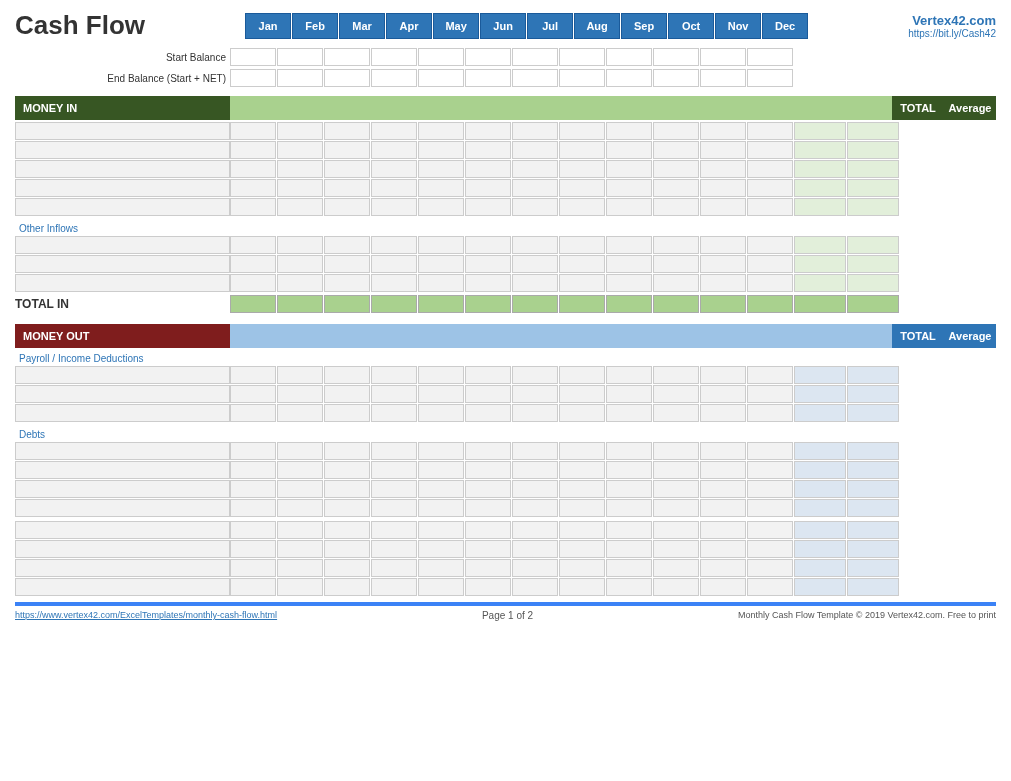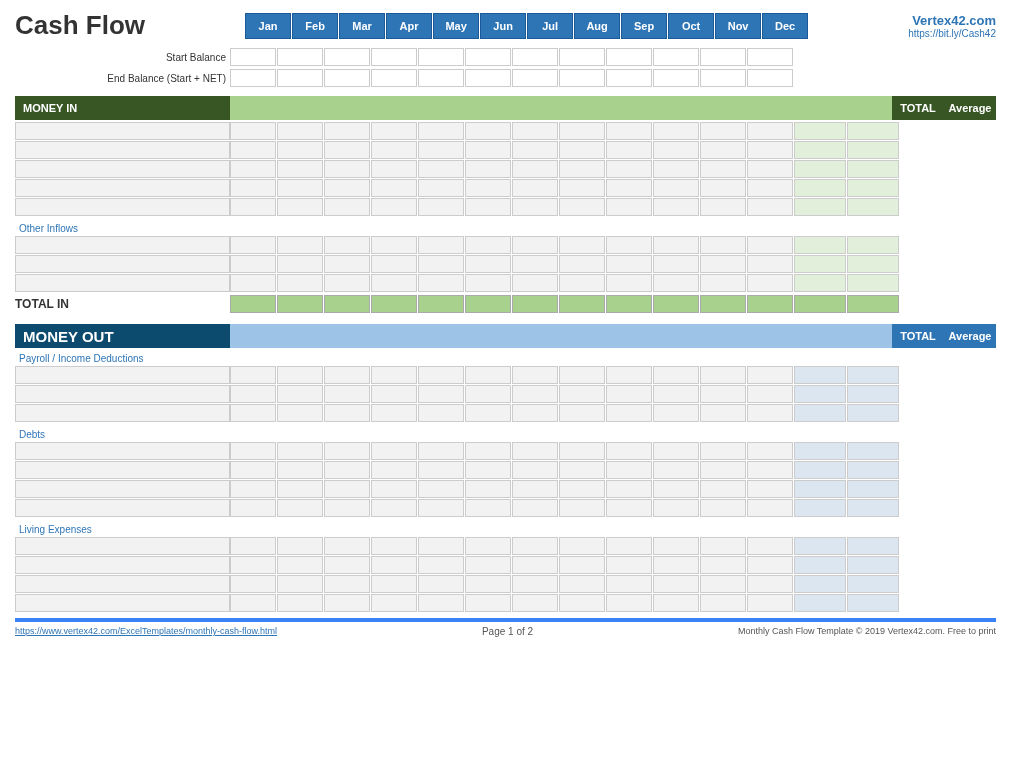--- a/index.html
+++ b/index.html
@@ -98,24 +98,24 @@
       color: #fff;
       font-weight: bold;
       font-size: 11px;
       width: 215px;
       padding-left: 8px;
       height: 24px;
       display: flex;
       align-items: center;
     }
     .section-label-blue {
-      background: #0c4a6e;
+      background: #7f1d1d;
       color: #fff;
       font-weight: bold;
-      font-size: 15px;
+      font-size: 11px;
       width: 215px;
       padding-left: 8px;
       height: 24px;
       display: flex;
       align-items: center;
     }
     .section-filler-green {
       flex: 1;
       height: 24px;
       background: #a9d18e;
@@ -678,23 +678,20 @@
         <div class="data-cell"></div>
         <div class="data-cell"></div>
         <div class="data-cell"></div>
     </div>
     <div class="total-cell-blue"></div>
     <div class="total-cell-blue"></div>
   </div>
 
   <div class="row-spacer"></div>
 
-  <div class="sub-header-row">
-    <div class="sub-header-label">Living Expenses</div>
-  </div>
   <div class="data-row">
     <div class="row-label"></div>
     <div class="row-cells">
       <div class="data-cell"></div>
         <div class="data-cell"></div>
         <div class="data-cell"></div>
         <div class="data-cell"></div>
         <div class="data-cell"></div>
         <div class="data-cell"></div>
         <div class="data-cell"></div>

